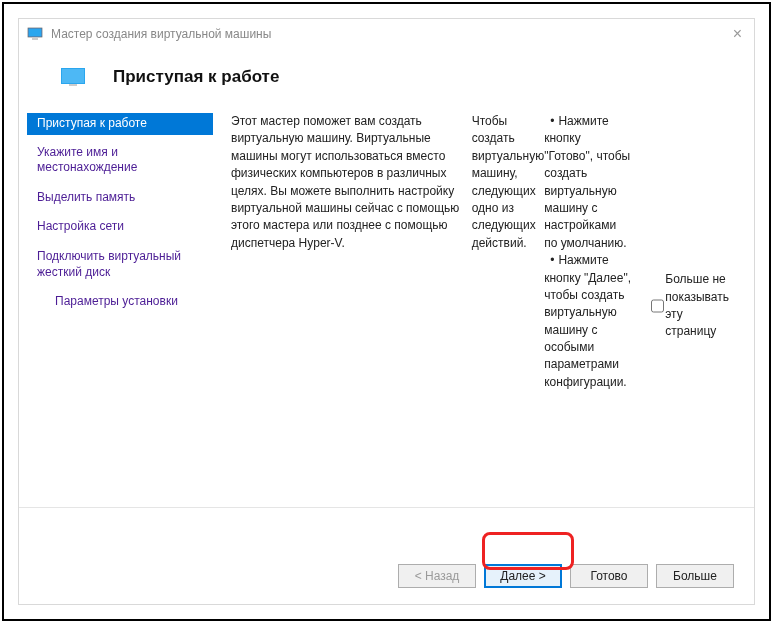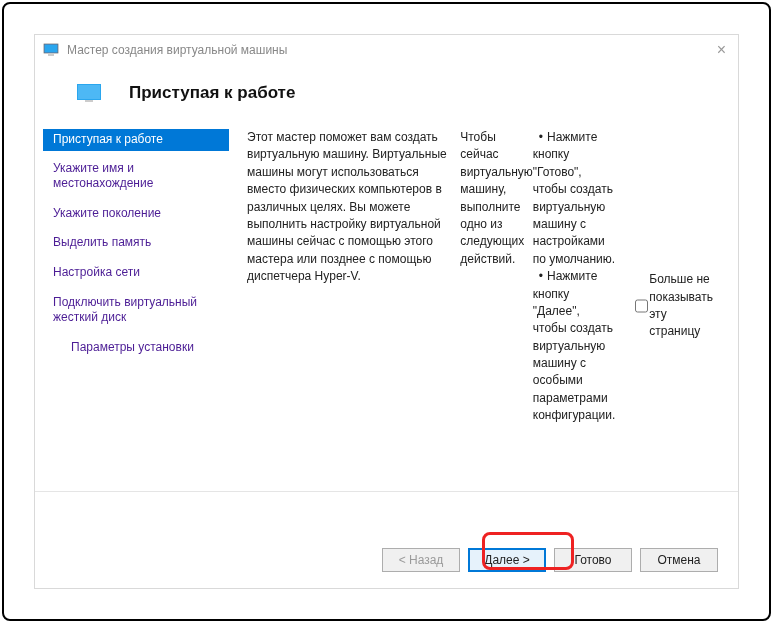--- a/index.html
+++ b/index.html
@@ -8,23 +8,23 @@
       font-size: 12px;
       background: #fff;
       width: 773px;
       height: 623px;
       position: relative;
     }
     .outer-frame {
       position: absolute;
       top: 2px; left: 2px; right: 2px; bottom: 2px;
       border: 2px solid #000;
-      border-radius: 8px;
+      border-radius: 0;
       background: #fff;
-      padding: 30px;
+      padding: 14px;
     }
     .window {
       width: 100%;
       height: 100%;
       border: 1px solid #d9d9d9;
       background: #fff;
       display: flex;
       flex-direction: column;
     }
     .titlebar {
@@ -167,45 +167,44 @@
           <rect x="8" y="16" width="8" height="2" fill="#ccc"></rect>
         </svg>
       </span>
       <h1>Приступая к работе</h1>
     </div>
 
     <div class="body">
       <div class="sidebar">
         <div class="sidebar-item active">Приступая к работе</div>
         <div class="sidebar-item">Укажите имя и местонахождение</div>
-        <div class="sidebar-item">Укажите поколение</div>
         <div class="sidebar-item">Выделить память</div>
         <div class="sidebar-item">Настройка сети</div>
         <div class="sidebar-item">Подключить виртуальный жесткий диск</div>
         <div class="sidebar-item indent">Параметры установки</div>
       </div>
 
       <div class="content">
         <p>Этот мастер поможет вам создать виртуальную машину. Виртуальные машины могут использоваться вместо физических компьютеров в различных целях. Вы можете выполнить настройку виртуальной машины сейчас с помощью этого мастера или позднее с помощью диспетчера Hyper-V.</p>
-        <p>Чтобы сейчас виртуальную машину, выполните одно из следующих действий.</p>
+        <p>Чтобы создать виртуальную машину, следующих одно из следующих действий.</p>
         <div class="bullets">
           <div>Нажмите кнопку "Готово", чтобы создать виртуальную машину с настройками по умолчанию.</div>
           <div>Нажмите кнопку "Далее", чтобы создать виртуальную машину с особыми параметрами конфигурации.</div>
         </div>
         <div class="spacer"></div>
         <label class="checkbox-row">
           <input type="checkbox" style="">
           <span>Больше не показывать эту страницу</span>
         </label>
       </div>
     </div>
 
     <div class="footer">
       <button class="btn" disabled="">&lt; Назад</button>
       <button class="btn primary">Далее &gt;</button>
       <button class="btn">Готово</button>
-      <button class="btn">Отмена</button>
+      <button class="btn">Больше</button>
     </div>
 
   </div>
 
   <div class="emphasis-ring" style="left:478px; top:528px; width:92px; height:38px;"></div>
 </div>
 
 </body></html>

